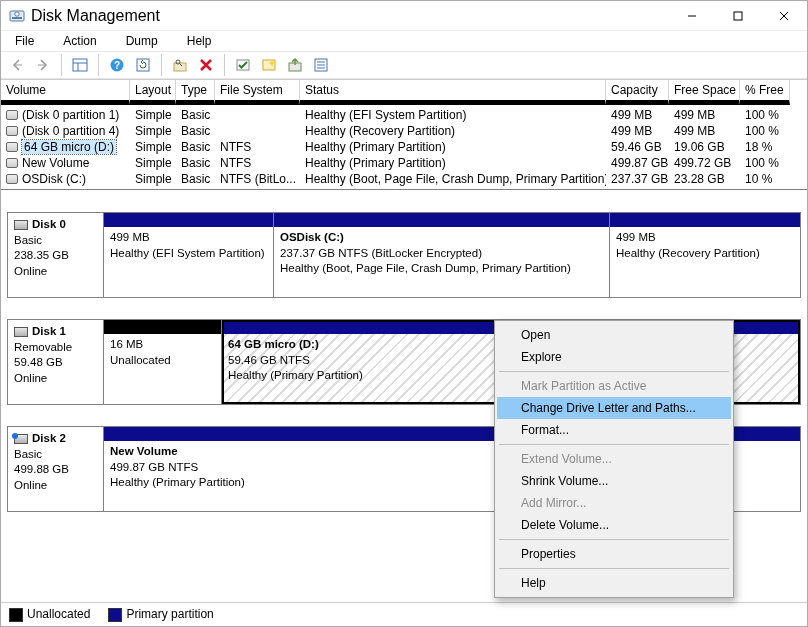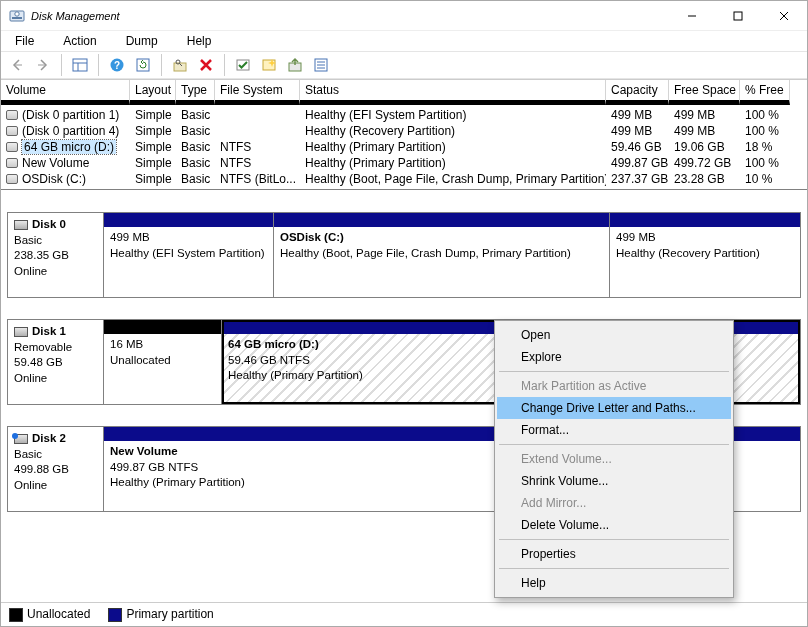--- a/index.html
+++ b/index.html
@@ -20,21 +20,21 @@
     display: flex;
     align-items: center;
     padding: 0 0 0 8px;
     border-bottom: 1px solid #eee;
   }
   .titlebar .app-icon {
     width: 16px; height: 16px;
     margin-right: 6px;
     display: inline-block;
   }
-  .titlebar .title { flex: 1; font-size: 11px; font-style: italic; }
+  .titlebar .title { flex: 1; font-size: 16px; }
   .winbtn {
     width: 46px; height: 30px;
     display: flex; align-items: center; justify-content: center;
     font-family: "Segoe UI Symbol", sans-serif;
     font-size: 10px;
   }
   
   .menubar {
     height: 20px;
     display: flex;
@@ -408,20 +408,21 @@
           <div class="partbody">
             <div class="pname"></div>
             <div>499 MB</div>
             <div>Healthy (EFI System Partition)</div>
           </div>
         </div>
         <div class="part d0p1">
           <div class="partband band-primary"></div>
           <div class="partbody">
             <div class="pname">OSDisk (C:)</div>
+            <div>237.37 GB NTFS (BitLocker Encrypted)</div>
             <div>Healthy (Boot, Page File, Crash Dump, Primary Partition)</div>
           </div>
         </div>
         <div class="part d0p2">
           <div class="partband band-primary"></div>
           <div class="partbody">
             <div class="pname"></div>
             <div>499 MB</div>
             <div>Healthy (Recovery Partition)</div>
           </div>

